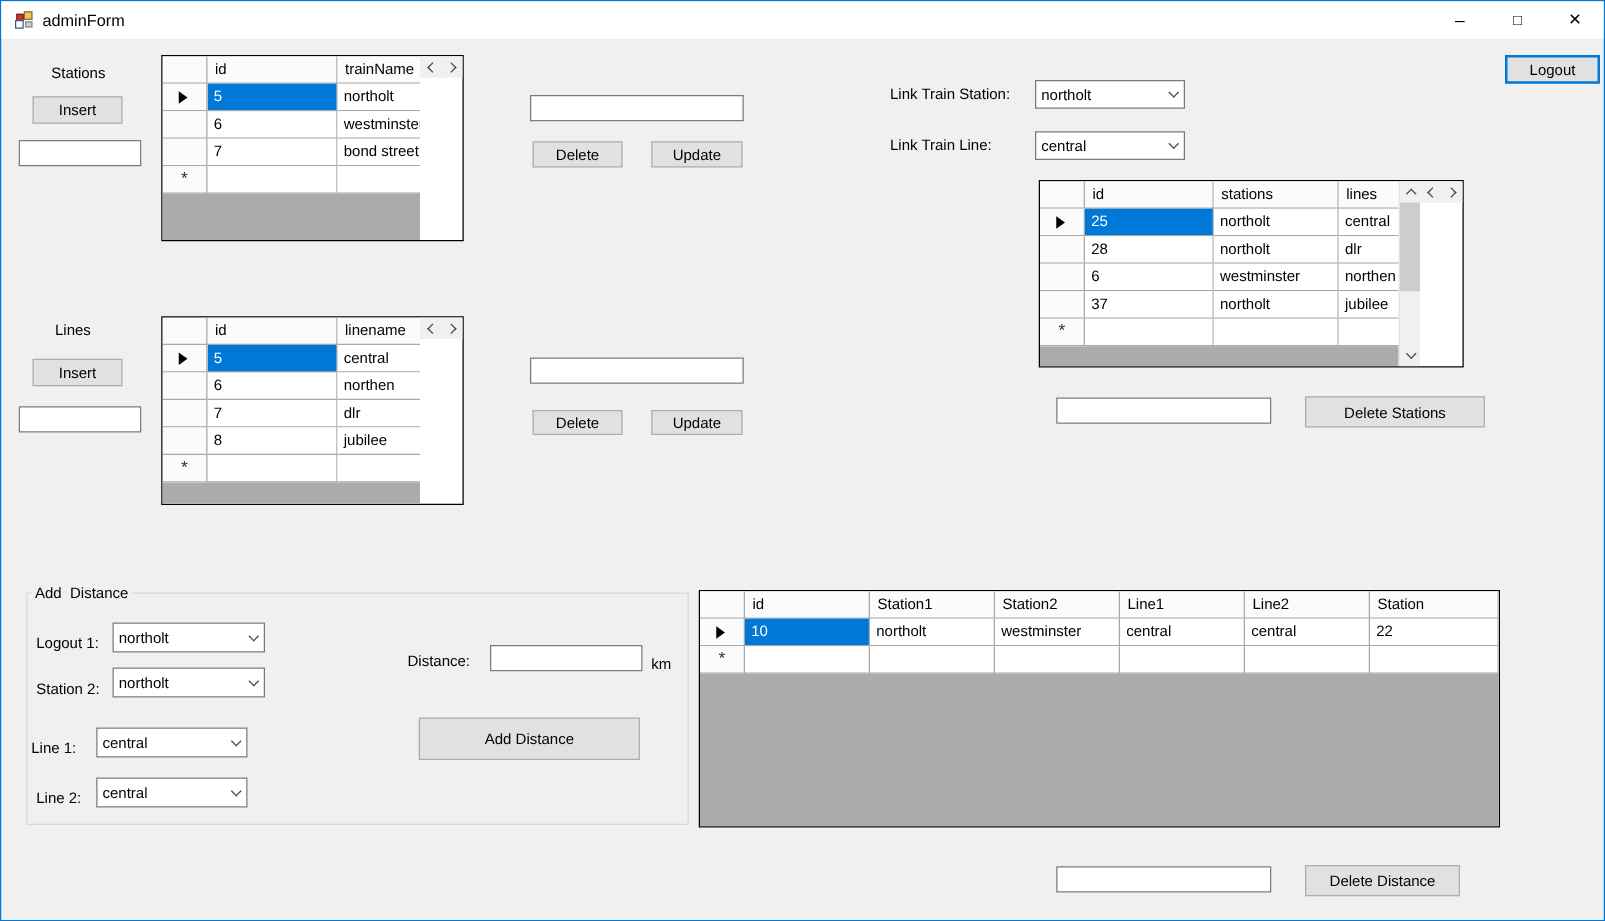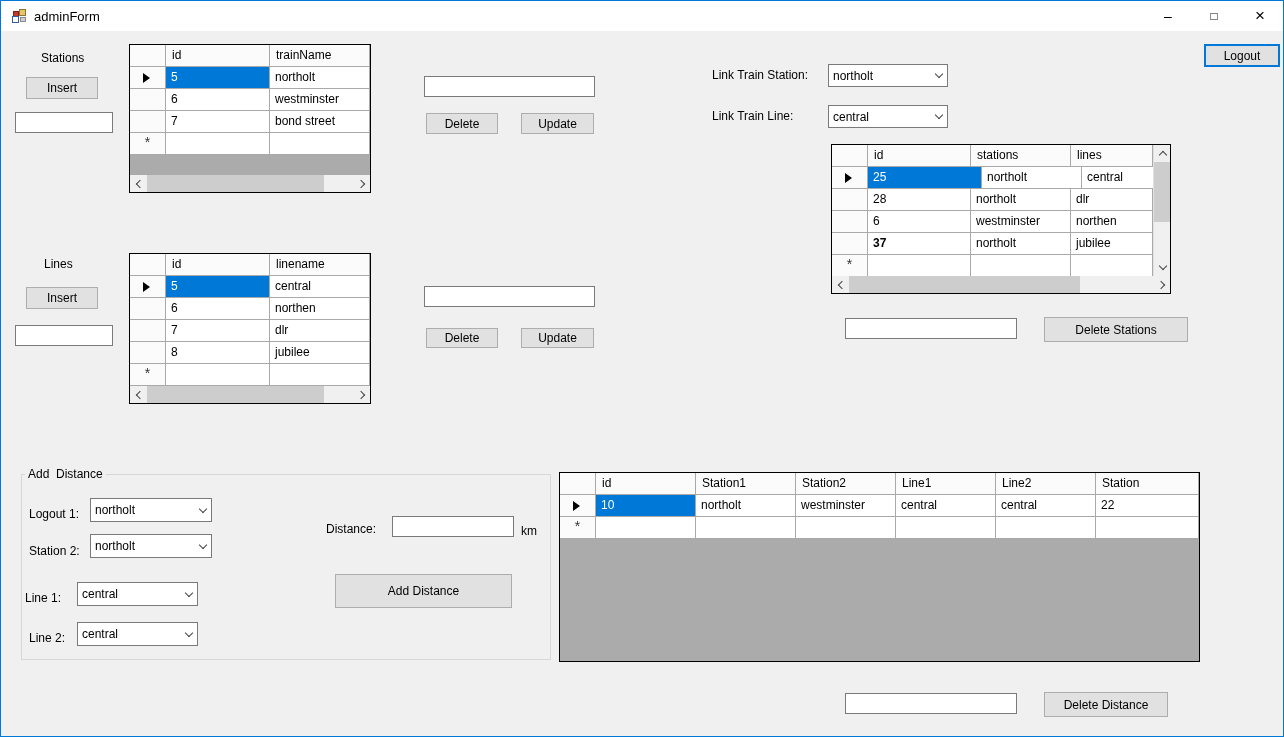--- a/index.html
+++ b/index.html
@@ -29,21 +29,21 @@
   .cmb .dd{width:17px;flex:none;display:flex;align-items:center;justify-content:center;height:100%}
   .chev{width:6px;height:6px;border-right:1px solid #444;border-bottom:1px solid #444;flex:none}
   .chev.down{transform:rotate(45deg);margin-top:-3px}
   .chev.up{transform:rotate(-135deg);margin-bottom:-3px}
   .chev.left{transform:rotate(135deg);margin-left:2px}
   .chev.right{transform:rotate(-45deg);margin-right:2px}
   
   .gbox{position:absolute;border:1px solid #d7d7d7}
   .gb-label{position:absolute;font-size:12px;color:#000;background:#f0f0f0;padding:0 3px;white-space:pre}
   
-  .grid{position:absolute;background:#fff;border:1px solid #000;display:flex;flex-direction:column;overflow:hidden}
+  .grid{position:absolute;background:#fff;border:1px solid #000;display:flex;overflow:hidden}
   .g-main{flex:1;display:flex;min-height:0;overflow:hidden}
   .g-cols{flex:1;display:flex;flex-direction:column;min-width:0;overflow:hidden}
   .g-row{display:flex;flex:none;height:22px}
   .g-corner,.g-rowhdr{width:36px;flex:none;background:#fbfbfb;border-right:1px solid #a9a9a9;border-bottom:1px solid #a9a9a9;position:relative}
   .g-hcell{flex:none;background:#fbfbfb;border-right:1px solid #a9a9a9;border-bottom:1px solid #a9a9a9;font-size:12px;line-height:21px;padding-left:6px;color:#000;white-space:nowrap;overflow:hidden}
   .g-cell{flex:none;background:#fff;border-right:1px solid #a9a9a9;border-bottom:1px solid #a9a9a9;font-size:12px;line-height:21px;padding-left:5px;color:#000;white-space:nowrap;overflow:hidden}
   .g-cell.sel{background:#0078d7;color:#fff}
   .g-filler{flex:1;background:#ababab}
   .tri{position:absolute;left:13px;top:6px;width:0;height:0;border-left:7px solid #000;border-top:5px solid transparent;border-bottom:5px solid transparent}
   .star{display:block;text-align:center;font-size:14px;line-height:19px;color:#333}
@@ -193,39 +193,39 @@
           <div class="g-row">
             <div class="g-corner"></div>
             <div class="g-hcell" style="width: 103px;">id</div>
             <div class="g-hcell" style="width: 100px;">stations</div>
             <div class="g-hcell" style="width: 82px;">lines</div>
           </div>
           <div class="g-row">
             <div class="g-rowhdr">
               <div class="tri"></div>
             </div>
-            <div class="g-cell sel" style="width: 114px;">25</div>
+            <div class="g-cell sel" style="width: 103px;">25</div>
             <div class="g-cell" style="width: 100px;">northolt</div>
             <div class="g-cell" style="width: 82px;">central</div>
           </div>
           <div class="g-row">
             <div class="g-rowhdr"></div>
             <div class="g-cell" style="width: 103px;">28</div>
             <div class="g-cell" style="width: 100px;">northolt</div>
             <div class="g-cell" style="width: 82px;">dlr</div>
           </div>
           <div class="g-row">
             <div class="g-rowhdr"></div>
             <div class="g-cell" style="width: 103px;">6</div>
             <div class="g-cell" style="width: 100px;">westminster</div>
             <div class="g-cell" style="width: 82px;">northen</div>
           </div>
           <div class="g-row">
             <div class="g-rowhdr"></div>
-            <div class="g-cell" style="width: 103px; font-weight: bold;">37</div>
+            <div class="g-cell" style="width: 103px;">37</div>
             <div class="g-cell" style="width: 100px;">northolt</div>
             <div class="g-cell" style="width: 82px;">jubilee</div>
           </div>
           <div class="g-row">
             <div class="g-rowhdr">
               <span class="star">*</span>
             </div>
             <div class="g-cell" style="width: 103px;"></div>
             <div class="g-cell" style="width: 100px;"></div>
             <div class="g-cell" style="width: 82px;"></div>

